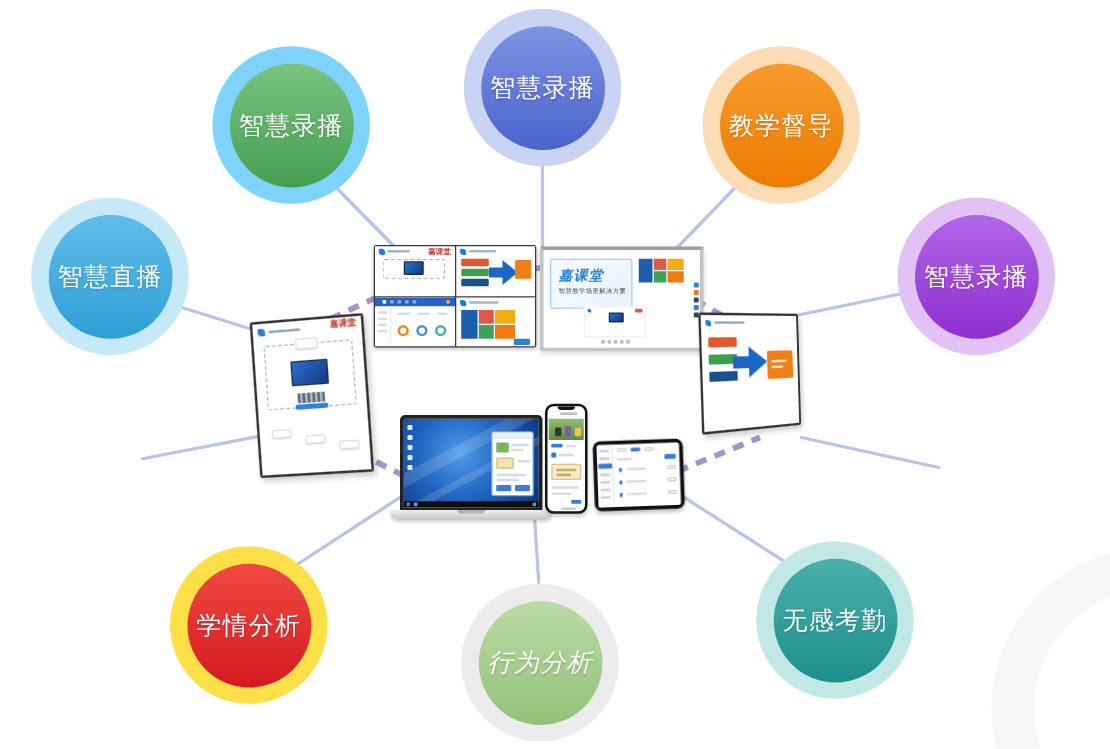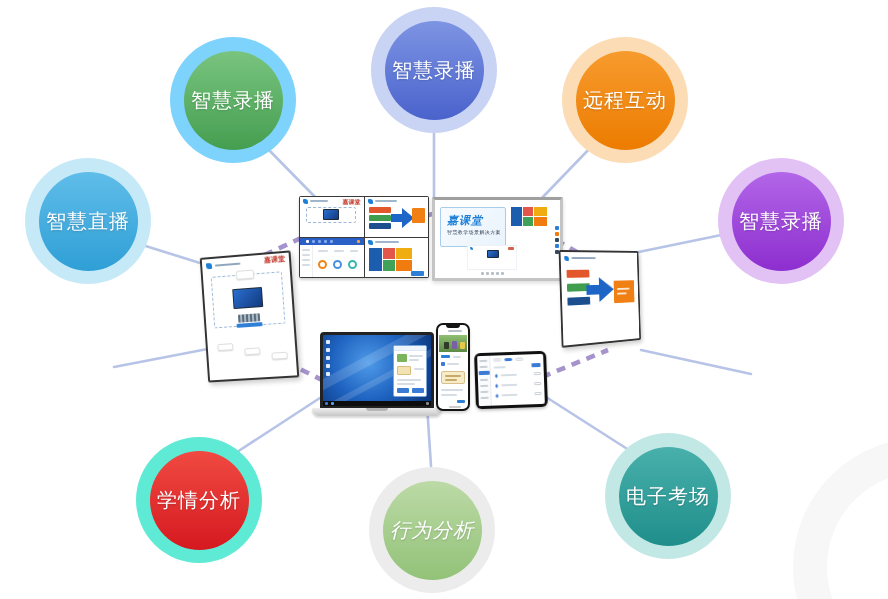--- a/index.html
+++ b/index.html
@@ -368,31 +368,31 @@
     </div>
   </div>
 
   <div class="bubble p-live" style="background: rgb(201, 211, 244);">
     <div class="bubble-core" style="background: linear-gradient(rgb(125, 148, 227) 0%, rgb(74, 99, 204) 100%);">智慧录播</div>
   </div>
   <div class="bubble p-rec" style="background: #7dd3fc;">
     <div class="bubble-core" style="background: linear-gradient(rgb(121, 196, 127) 0%, rgb(69, 158, 80) 100%);">智慧录播</div>
   </div>
   <div class="bubble p-sup" style="background: rgb(251, 220, 180);">
-    <div class="bubble-core" style="background: linear-gradient(rgb(247, 155, 46) 0%, rgb(236, 124, 0) 100%);">远程互动</div>
+    <div class="bubble-core" style="background: linear-gradient(rgb(247, 155, 46) 0%, rgb(236, 124, 0) 100%);">教学督导</div>
   </div>
   <div class="bubble p-cls" style="background: rgb(198, 233, 248);">
     <div class="bubble-core" style="background: linear-gradient(rgb(95, 189, 233) 0%, rgb(47, 159, 214) 100%);">智慧直播</div>
   </div>
   <div class="bubble p-rem" style="background: rgb(226, 194, 245);">
     <div class="bubble-core" style="background: linear-gradient(rgb(178, 102, 232) 0%, rgb(141, 46, 207) 100%);">智慧录播</div>
   </div>
-  <div class="bubble p-learn" style="background: #5eead4;">
+  <div class="bubble p-learn" style="background: #fde047;">
     <div class="bubble-core" style="background: linear-gradient(rgb(240, 74, 66) 0%, rgb(213, 25, 31) 100%);">学情分析</div>
   </div>
   <div class="bubble p-beh" style="background: rgb(236, 236, 236);">
     <div class="bubble-core" style="background: linear-gradient(rgb(188, 218, 166) 0%, rgb(146, 194, 120) 100%); font-style: italic;">行为分析</div>
   </div>
   <div class="bubble p-att" style="background: rgb(194, 232, 229);">
-    <div class="bubble-core" style="background: linear-gradient(rgb(73, 176, 171) 0%, rgb(31, 142, 139) 100%);">电子考场</div>
+    <div class="bubble-core" style="background: linear-gradient(rgb(73, 176, 171) 0%, rgb(31, 142, 139) 100%);">无感考勤</div>
   </div>
 
 </div>
 
 </body></html>

